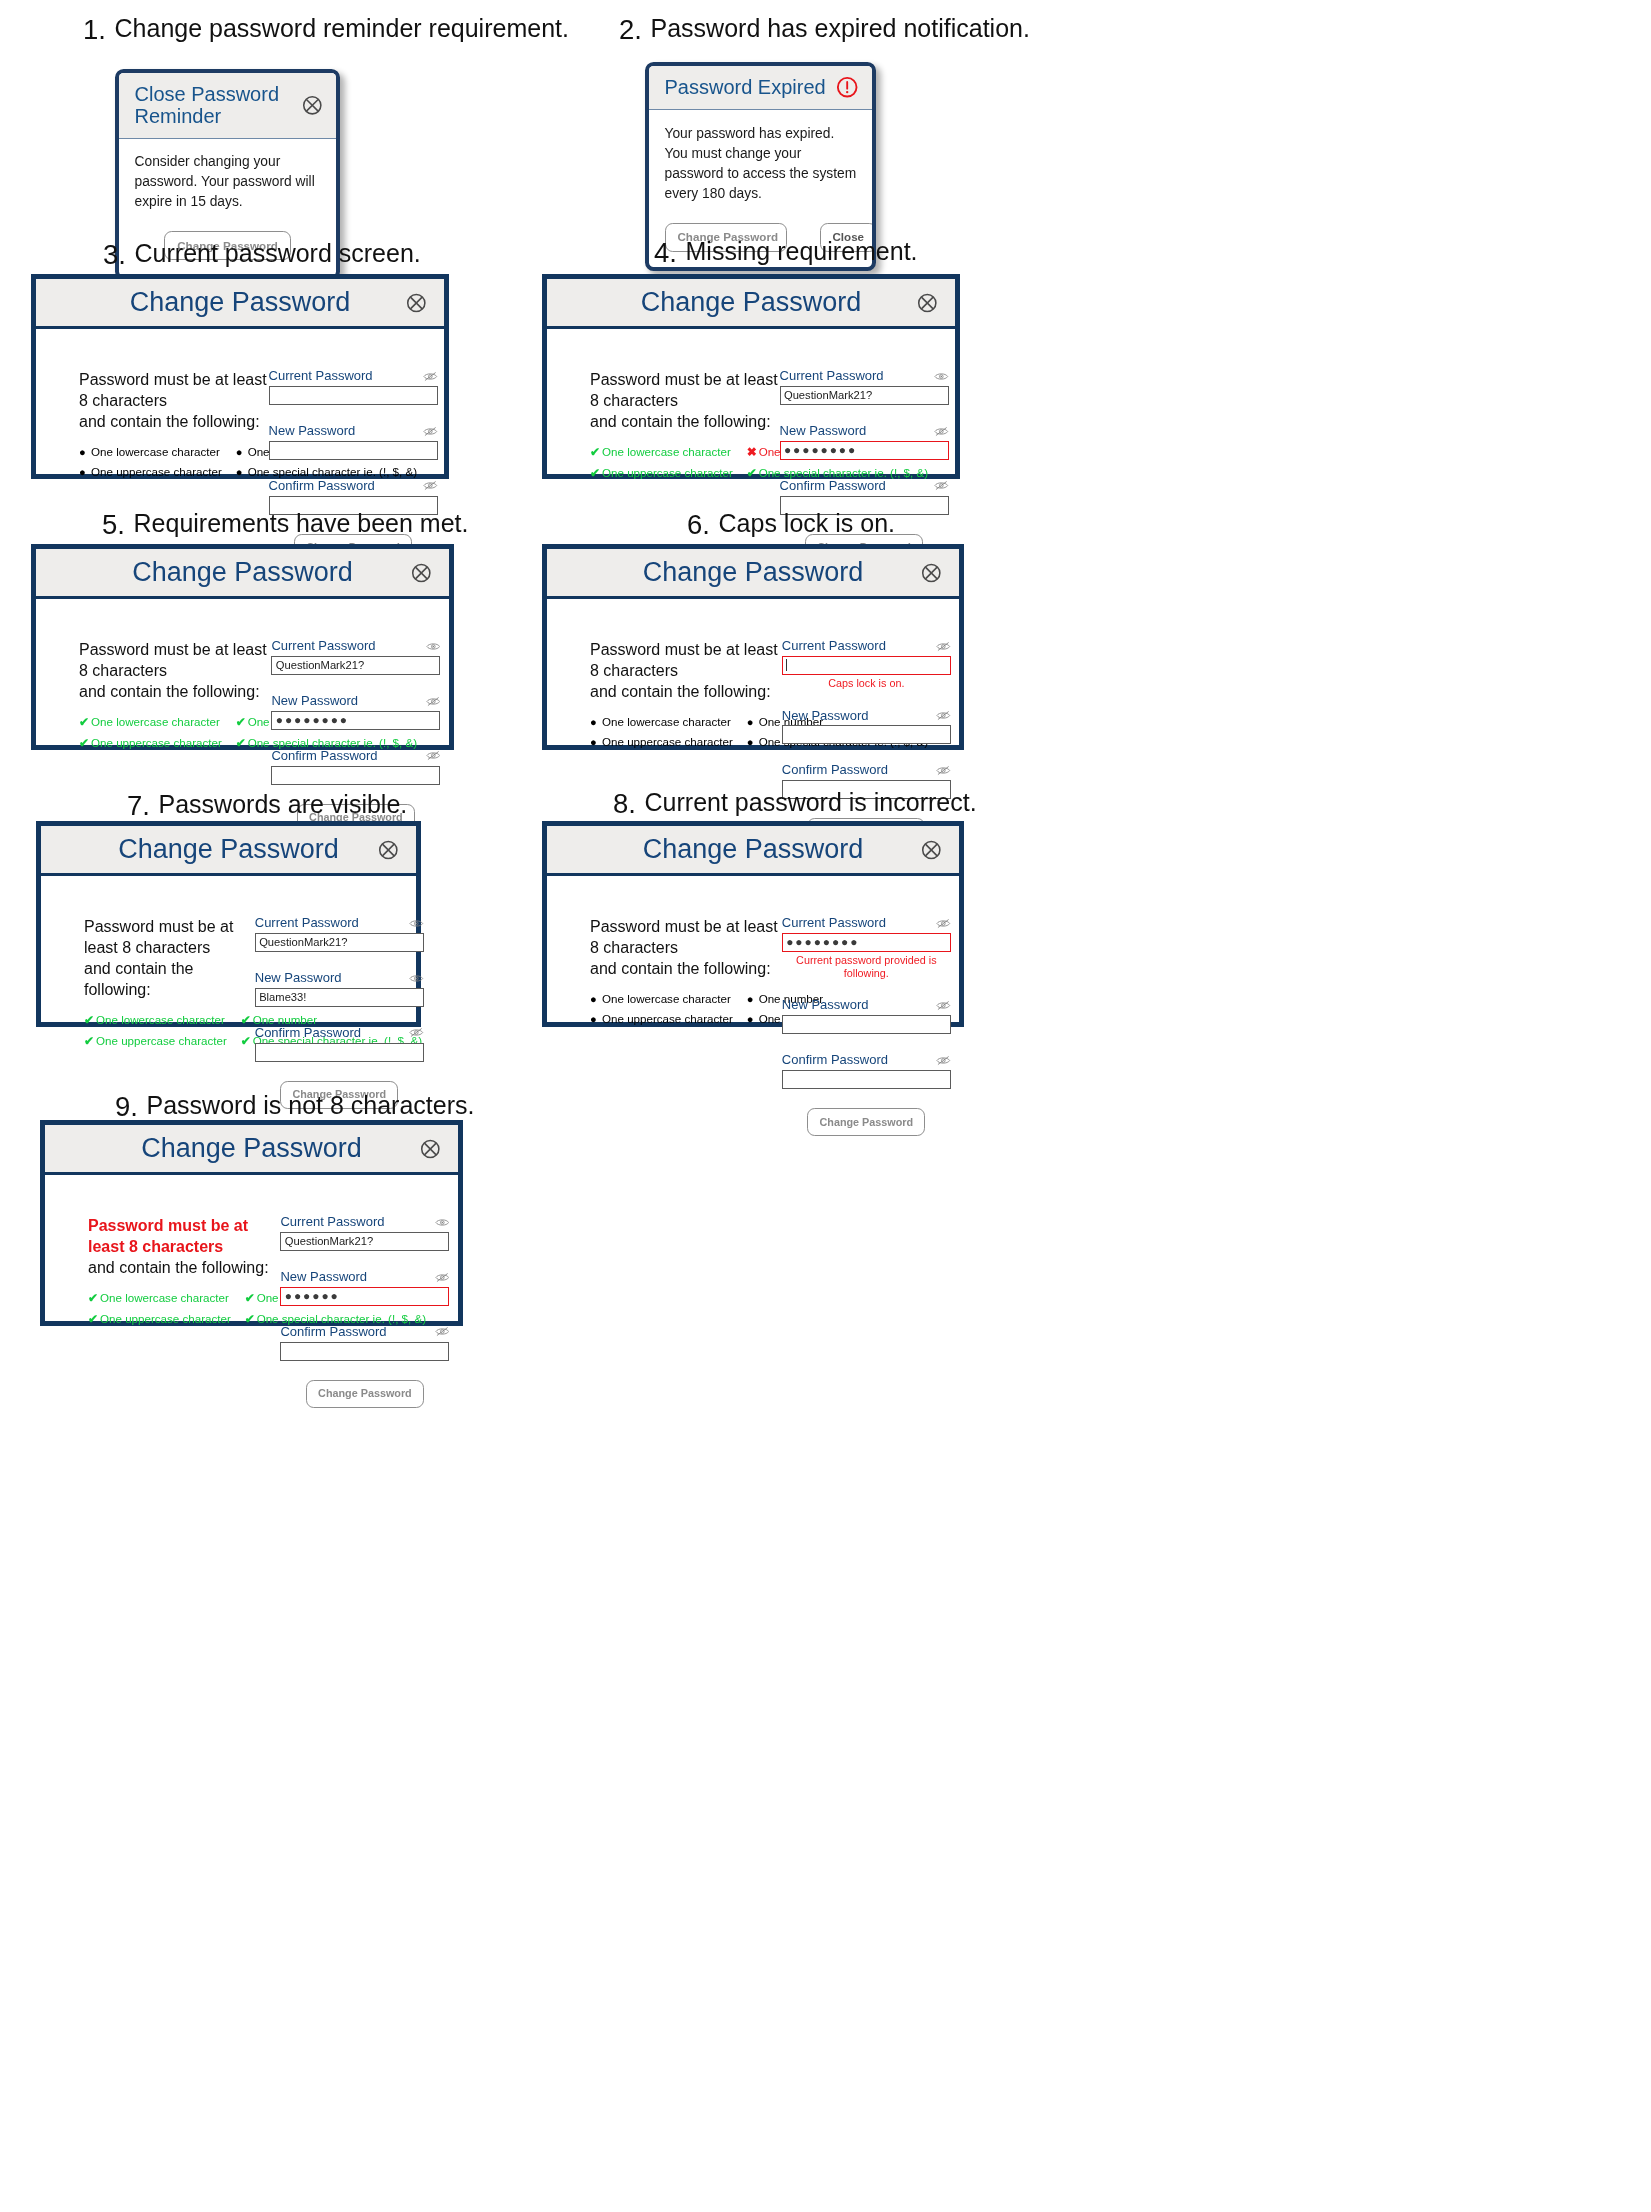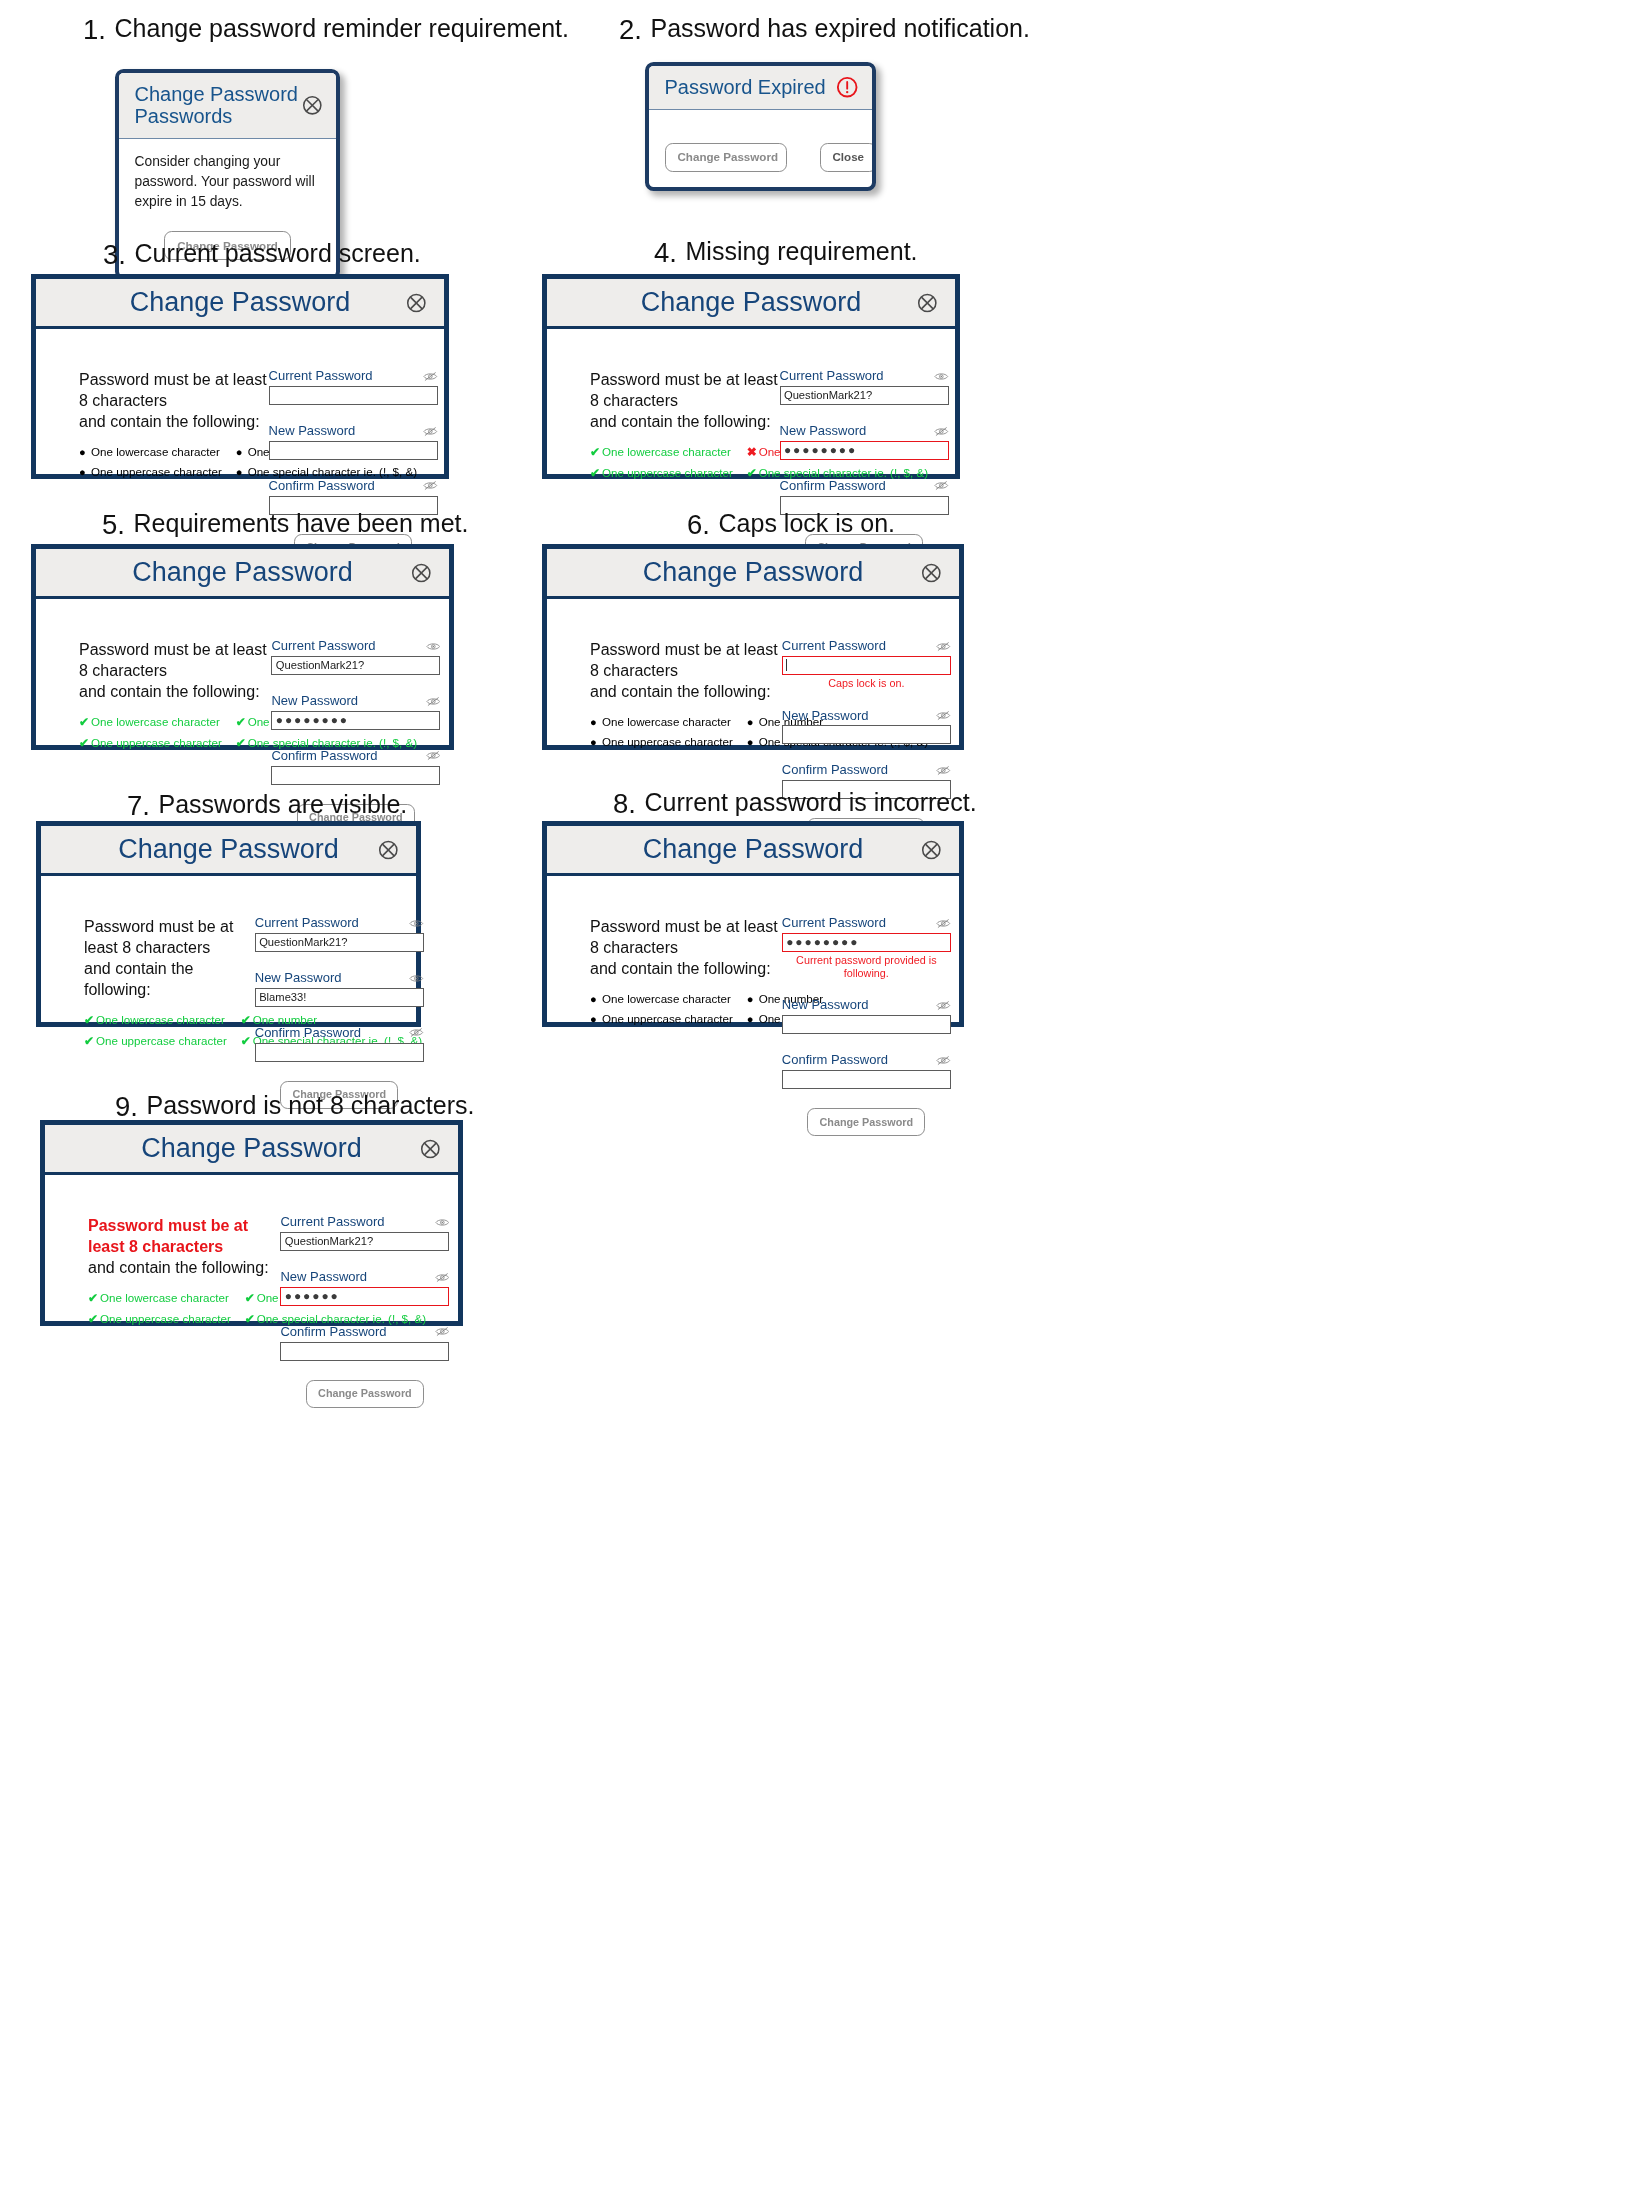--- a/index.html
+++ b/index.html
@@ -123,21 +123,21 @@
 <div id="root">
     <div class="panel" style="left:83px;top:15.5px">
       <div class="caption" style="padding-left:0px">
         <span class="cap-num">1.</span>
         <span class="cap-txt">Change password reminder requirement.</span>
       </div>
     </div>
     <div class="panel" style="left:115px;top:69px">
       <div class="notif" style="width:225px">
         <div class="notif-head">
-          <span class="notif-title">Change Password Passwords</span>
+          <span class="notif-title">Close Password Reminder</span>
           <span>
             <svg class="close-x" viewBox="0 0 24 24" width="20.6" height="20.6" aria-hidden="true">
               <circle cx="12" cy="12" r="10" fill="none" stroke="#4a4a4a" stroke-width="1.8"></circle>
               <line x1="5.2" y1="5.2" x2="18.8" y2="18.8" stroke="#4a4a4a" stroke-width="1.8"></line>
               <line x1="18.8" y1="5.2" x2="5.2" y2="18.8" stroke="#4a4a4a" stroke-width="1.8"></line>
             </svg>
           </span>
         </div>
         <div class="notif-body">
           <div class="notif-text">Consider changing your password. Your password will expire in 15 days.</div>
@@ -159,20 +159,21 @@
           <span class="notif-title">Password Expired</span>
           <span>
             <svg class="warn-ic" viewBox="0 0 24 24" width="22.4" height="22.4" aria-hidden="true">
               <circle cx="12" cy="12" r="10" fill="none" stroke="#e8151b" stroke-width="2"></circle>
               <line x1="12" y1="6.4" x2="12" y2="13.6" stroke="#e8151b" stroke-width="2" stroke-linecap="round"></line>
               <circle cx="12" cy="17.2" r="1.25" fill="#e8151b"></circle>
             </svg>
           </span>
         </div>
         <div class="notif-body">
+          <div class="notif-text">Your password has expired. You must change your password to access the system every 180 days.</div>
           <div class="notif-actions" style="justify-content:flex-start">
             <button class="btn" style="width:122px;">Change Password</button>
             <button class="btn" style="width:122px;margin-left:33px;color:#555;">Close</button>
           </div>
         </div>
       </div>
     </div>
     <div class="panel" style="left:103px;top:241px">
       <div class="caption" style="padding-left:0px">
         <span class="cap-num">3.</span>

